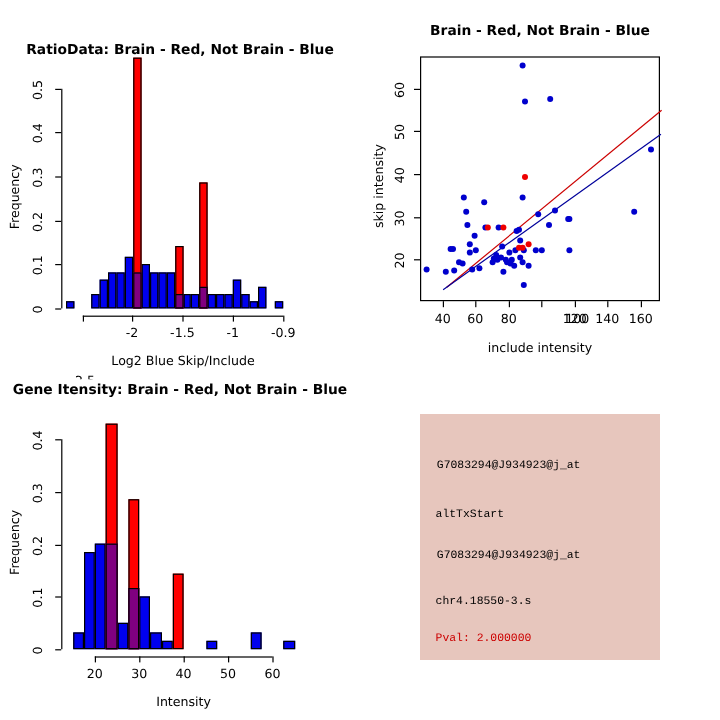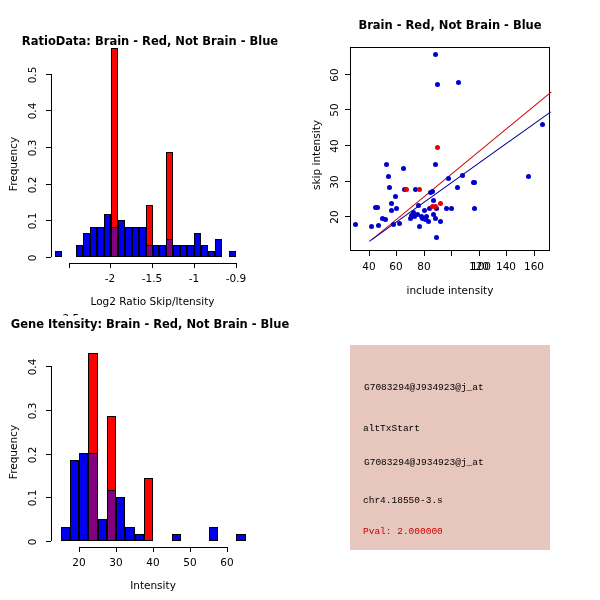--- a/index.html
+++ b/index.html
@@ -188,21 +188,21 @@
     <div class="tick" style="left:152px; top:247px; width:1px; height:5px;"></div>
     <div class="tick" style="left:194px; top:247px; width:1px; height:5px;"></div>
     <div class="tick" style="left:236px; top:247px; width:1px; height:5px;"></div>
 
     <div class="ticklabel x" style="left:49px;  top:256px; width:40px;margin-top:40px;">-2.5</div>
     <div class="ticklabel x" style="left:90px;  top:256px; width:40px;">-2</div>
     <div class="ticklabel x" style="left:132px; top:256px; width:40px;">-1.5</div>
     <div class="ticklabel x" style="left:174px; top:256px; width:40px;">-1</div>
     <div class="ticklabel x" style="left:216px; top:256px; width:40px;">-0.9</div>
 
-    <div class="axis-name" style="left:40px; top:279px; width:225px;">Log2 Ratio Skip/Itensity</div>
+    <div class="axis-name" style="left:40px; top:279px; width:225px;">Log2 Blue Skip/Include</div>
   </div>
 
   <div class="panel" id="panel-scatter">
     <div class="plot-title" style="top:18px;">Brain - Red, Not Brain - Blue</div>
 
     <div class="plotbox" id="scatter-box" style="left:50px; top:47px; width:200px; height:204px;"></div>
 
     <div class="tick" style="left:45px; top:74px;  width:5px; height:1px;"></div>
     <div class="tick" style="left:45px; top:109px; width:5px; height:1px;"></div>
     <div class="tick" style="left:45px; top:145px; width:5px; height:1px;"></div>

